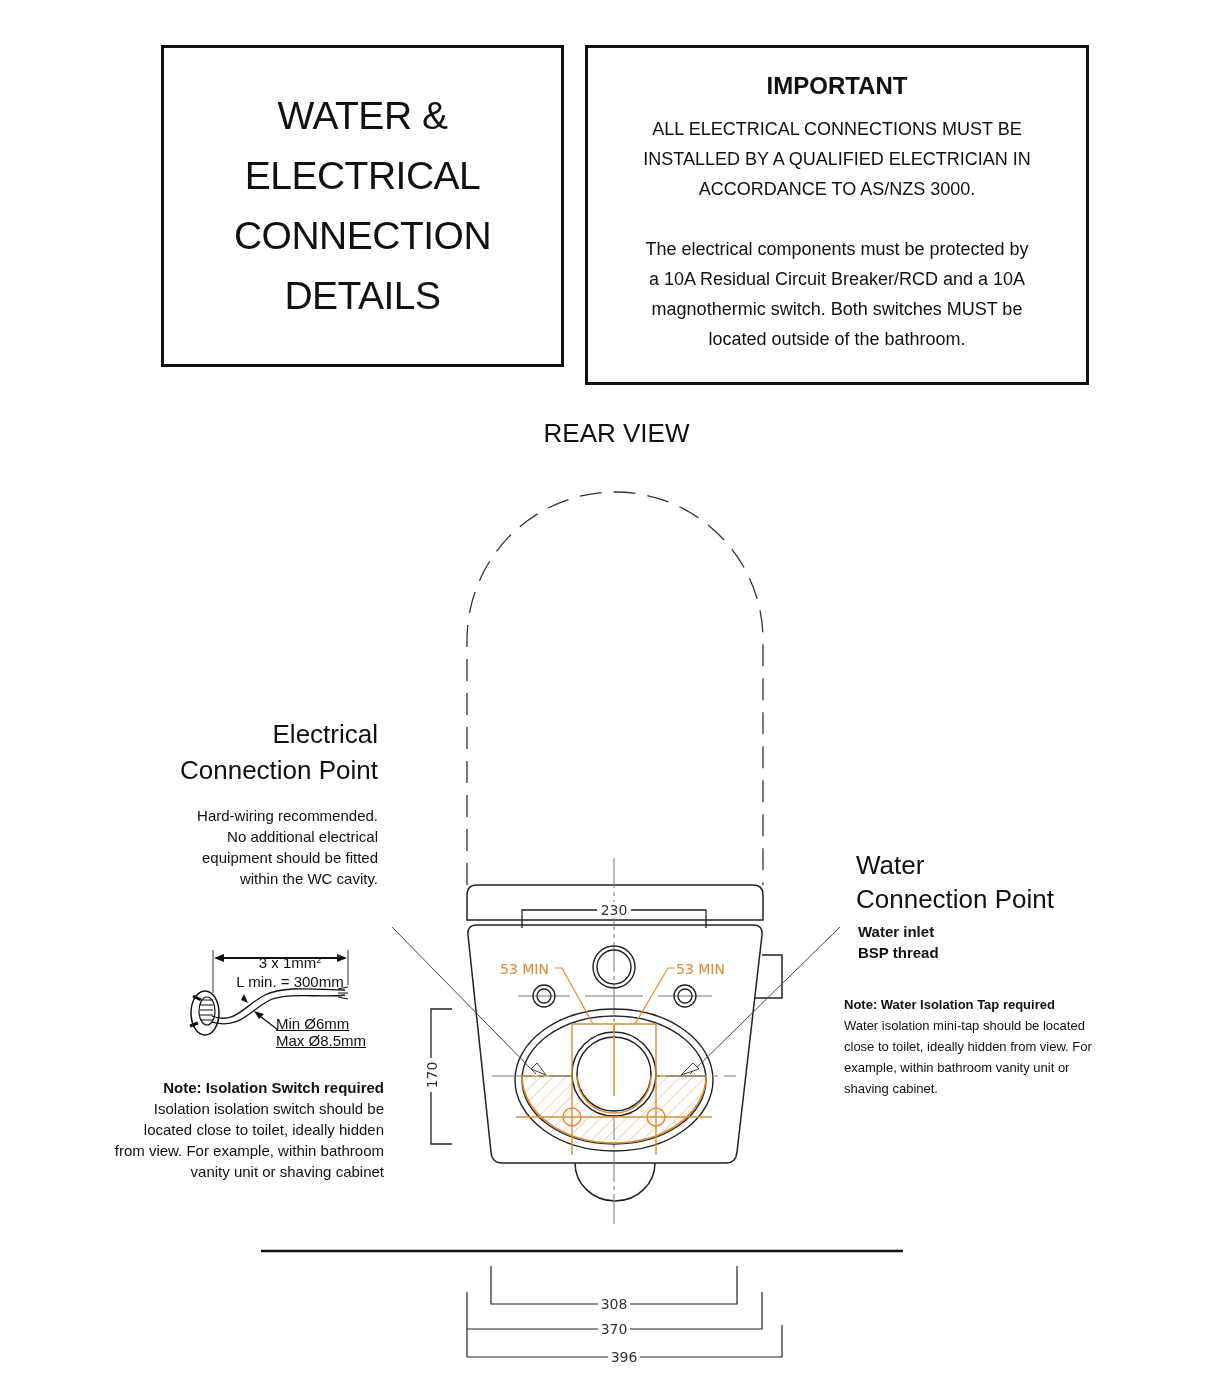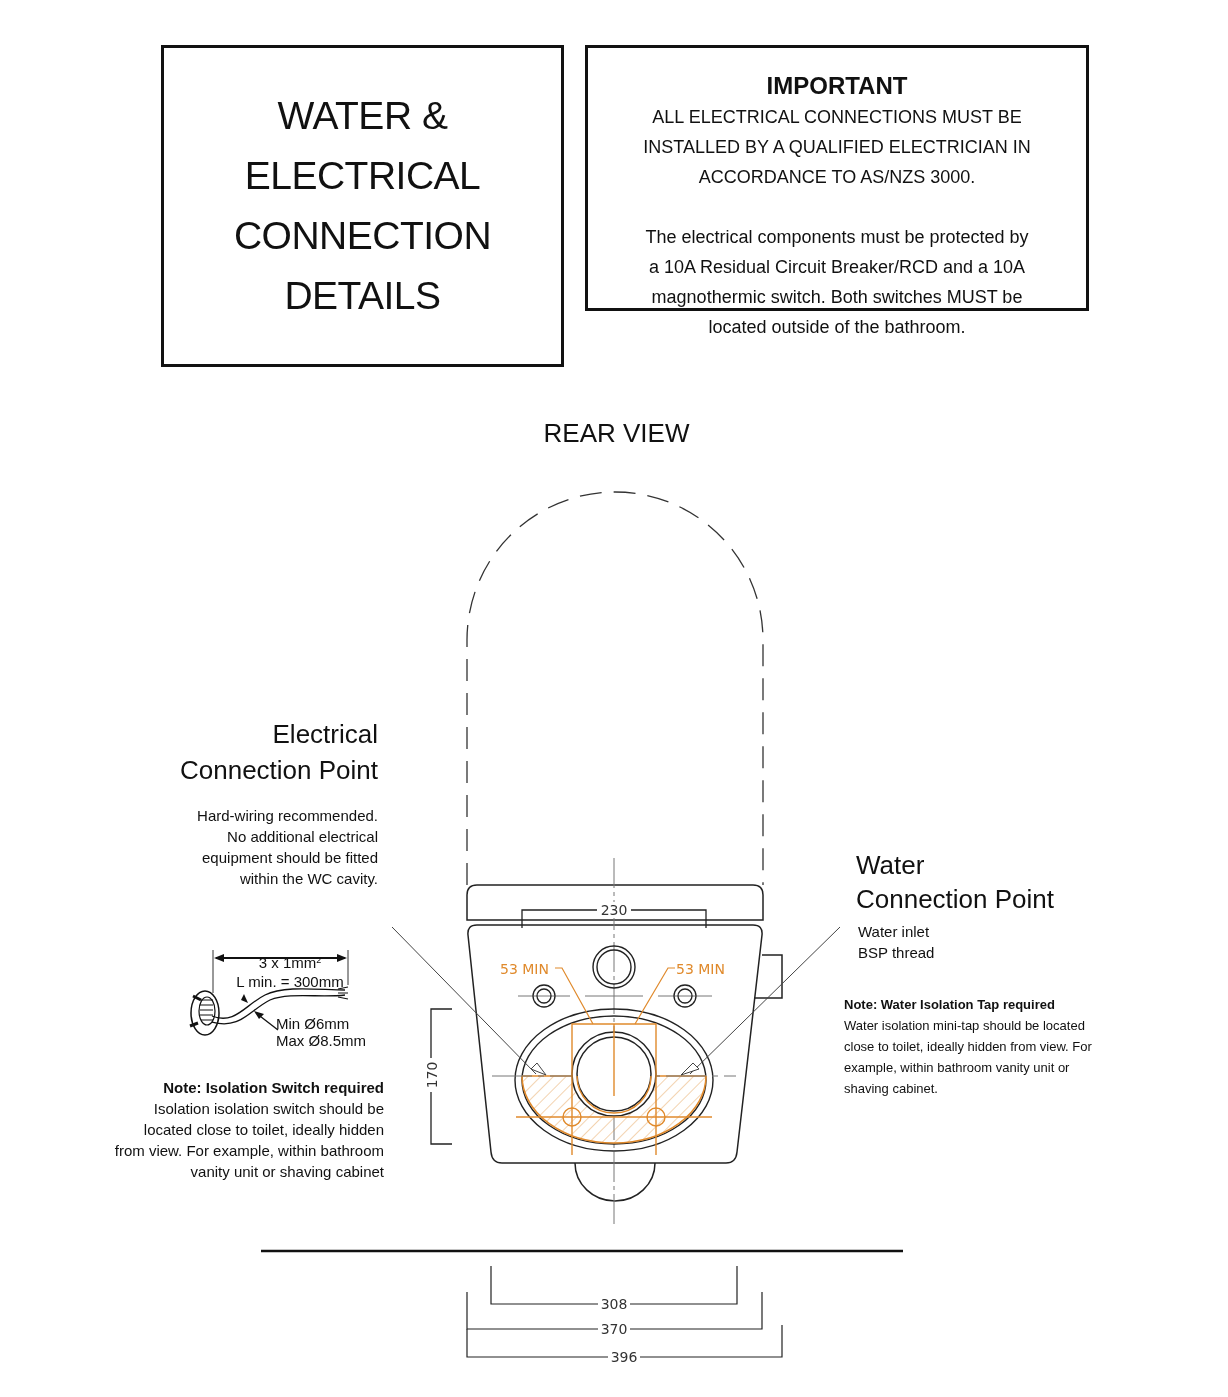--- a/index.html
+++ b/index.html
@@ -2,34 +2,34 @@
 <html><head>
 <meta charset="utf-8">
 <style>
   html, body { margin: 0; padding: 0; background: #ffffff; }
   body { width: 1228px; height: 1397px; position: relative; overflow: hidden;
          font-family: "Liberation Sans", sans-serif; color: #111; }
   .box { position: absolute; border: 3px solid #111; box-sizing: border-box; background: #fff; }
   #title-box { left: 161px; top: 45px; width: 403px; height: 322px;
                display: flex; align-items: center; justify-content: center; }
   #title-box .title { font-size: 39px; line-height: 60px; text-align: center; letter-spacing: -0.5px; }
-  #important-box { left: 585px; top: 45px; width: 504px; height: 266px; text-align: center; }
+  #important-box { left: 585px; top: 45px; width: 504px; height: 340px; text-align: center; }
   #important-box .heading { font-weight: bold; font-size: 24px; margin-top: 22px; line-height: 32px; }
-  #important-box .warn { font-size: 18px; line-height: 30px; margin-top: 0; }
+  #important-box .warn { font-size: 18px; line-height: 30px; margin-top: 12px; }
   #important-box .info { font-size: 18px; line-height: 30px; margin-top: 30px; }
   .abs { position: absolute; }
   #rear-view { left: 0; width: 1233px; top: 418px; text-align: center; font-size: 26px; }
   .elec-title { right: 850px; top: 716px; text-align: right; font-size: 26px; line-height: 36px; }
   .elec-desc { right: 850px; top: 805px; text-align: right; font-size: 15px; line-height: 21px; }
   .elec-note { right: 844px; top: 1077px; text-align: right; font-size: 15px; line-height: 21px; }
   .elec-note b, .water-note b { font-weight: bold; }
   .cable-label { left: 200px; top: 953px; width: 180px; text-align: center; font-size: 15px; line-height: 19px; }
-  .dia-label { left: 276px; top: 1015px; font-size: 15px; line-height: 17px; }
+  .dia-label { left: 276px; top: 1015px; font-size: 15px; line-height: 17px; text-decoration: underline; }
   .water-title { left: 856px; top: 848px; font-size: 26px; line-height: 34px; }
-  .water-desc { left: 858px; top: 921px; font-size: 15px; line-height: 21px; }
+  .water-desc { left: 858px; top: 921px; font-size: 15px; line-height: 21px; font-weight: bold; }
   .water-note { left: 844px; top: 994px; font-size: 13px; line-height: 21px; }
   sup { font-size: 9px; vertical-align: top; position: relative; top: -2px; }
   svg { position: absolute; left: 0; top: 0; }
   .dim-text { font-family: "DejaVu Sans", sans-serif; font-size: 14px; fill: #333; }
   .orange-text { font-family: "DejaVu Sans", sans-serif; font-size: 14px; fill: #e08a2c; }
 </style>
 </head>
 <body>
 
 <div class="box" id="title-box">

